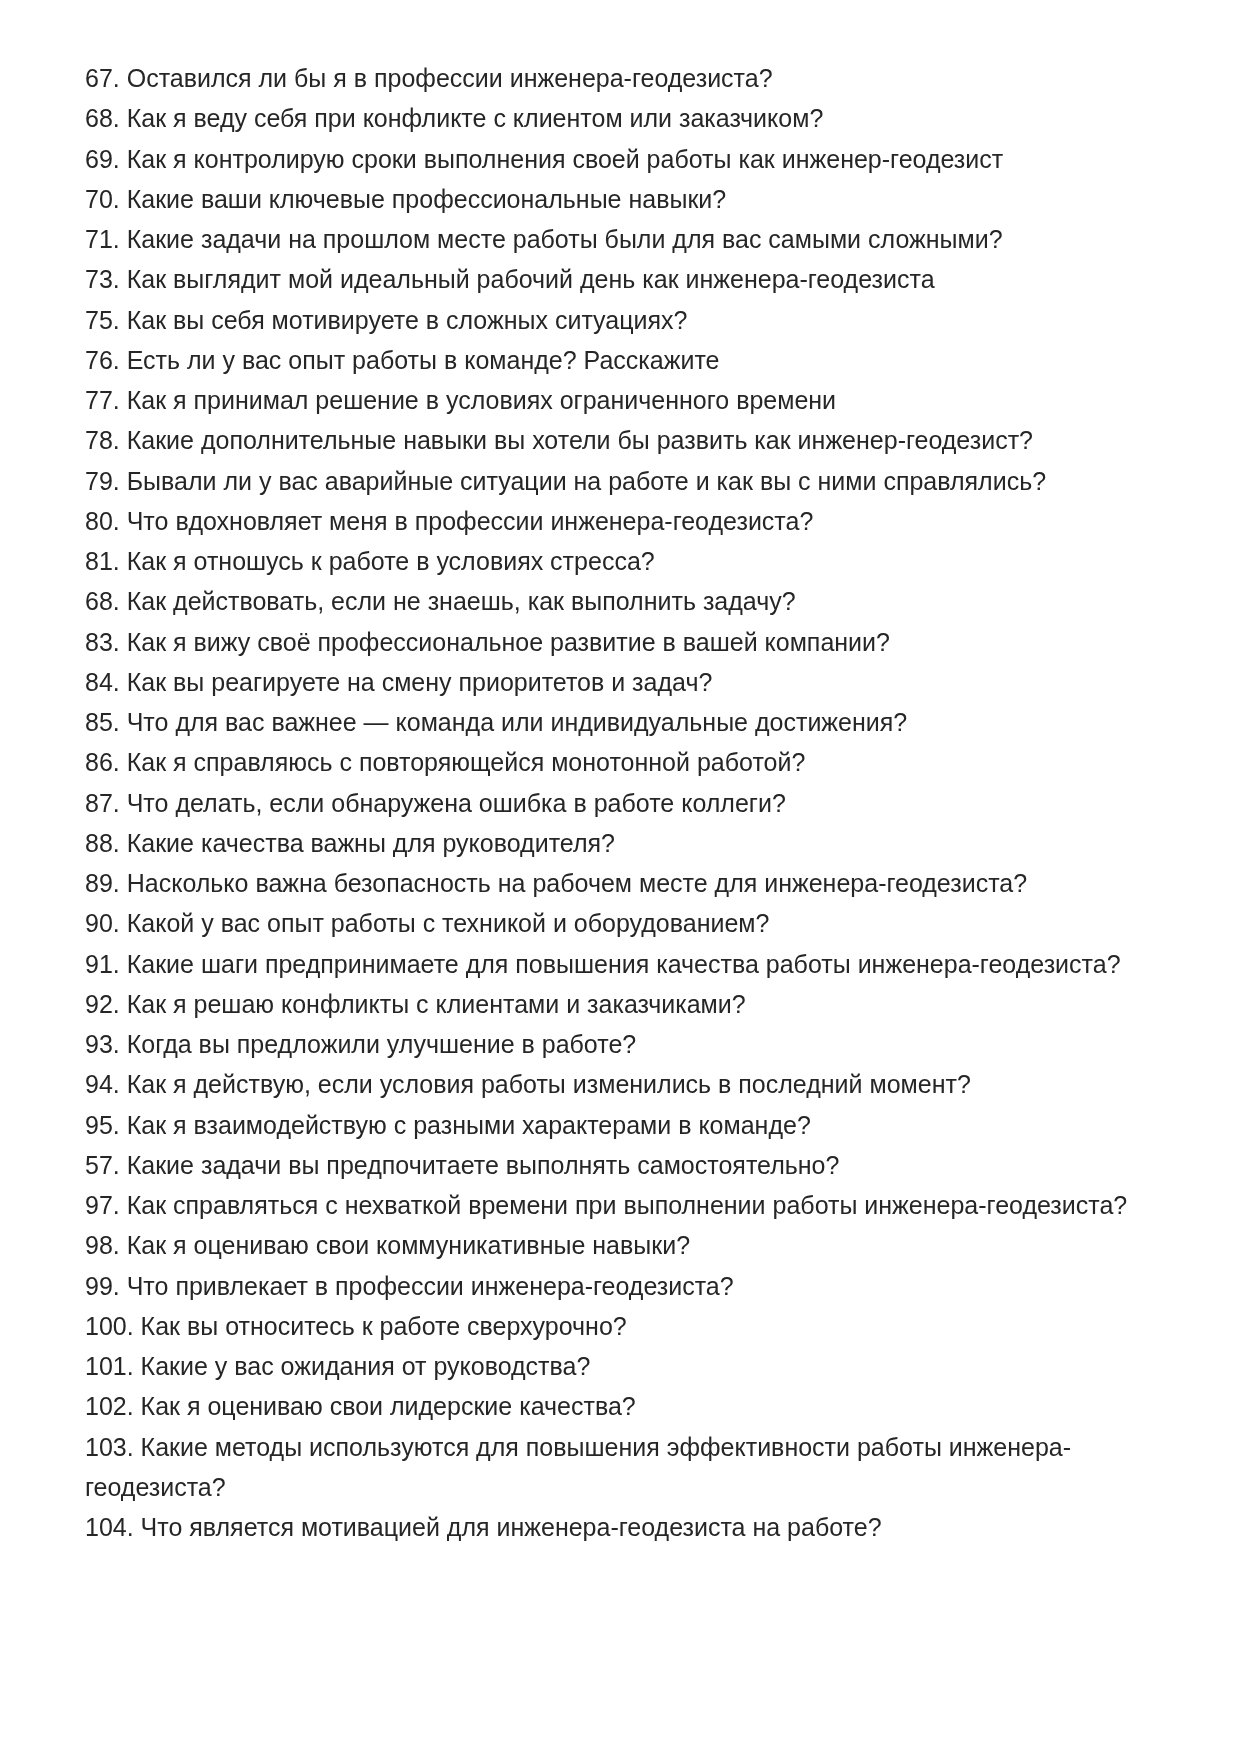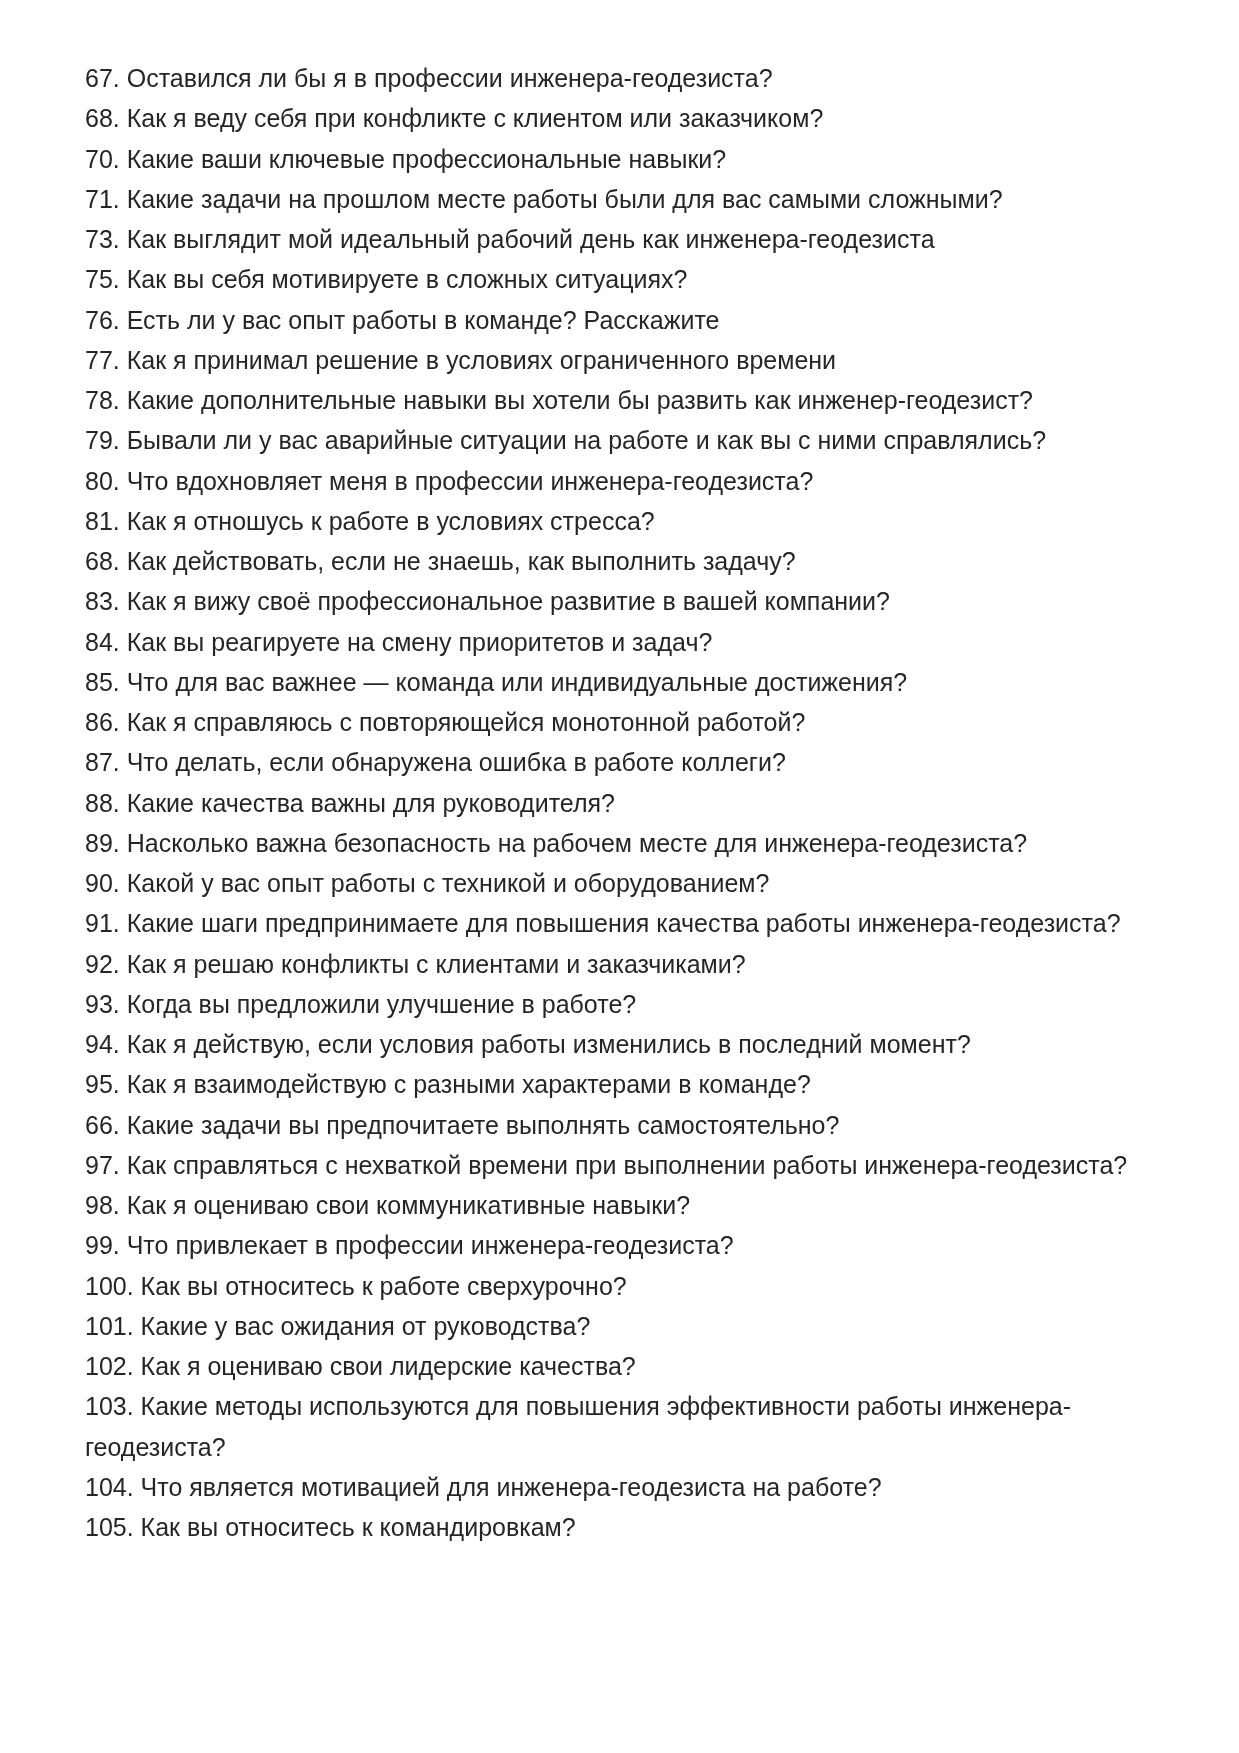--- a/index.html
+++ b/index.html
@@ -26,20 +26,21 @@
     letter-spacing: 0;
   }
 </style>
 </head>
 <body>
 
 <main class="page">
   <div class="questions">
       <p class="question">67. Оставился ли бы я в профессии инженера-геодезиста?</p>
       <p class="question">68. Как я веду себя при конфликте с клиентом или заказчиком?</p>
+      <p class="question">69. Как я контролирую сроки выполнения своей работы как инженер-геодезист</p>
       <p class="question">70. Какие ваши ключевые профессиональные навыки?</p>
       <p class="question">71. Какие задачи на прошлом месте работы были для вас самыми сложными?</p>
       <p class="question">73. Как выглядит мой идеальный рабочий день как инженера-геодезиста</p>
       <p class="question">75. Как вы себя мотивируете в сложных ситуациях?</p>
       <p class="question">76. Есть ли у вас опыт работы в команде? Расскажите</p>
       <p class="question">77. Как я принимал решение в условиях ограниченного времени</p>
       <p class="question">78. Какие дополнительные навыки вы хотели бы развить как инженер-геодезист?</p>
       <p class="question">79. Бывали ли у вас аварийные ситуации на работе и как вы с ними справлялись?</p>
       <p class="question">80. Что вдохновляет меня в профессии инженера-геодезиста?</p>
       <p class="question">81. Как я отношусь к работе в условиях стресса?</p>
@@ -50,24 +51,23 @@
       <p class="question">86. Как я справляюсь с повторяющейся монотонной работой?</p>
       <p class="question">87. Что делать, если обнаружена ошибка в работе коллеги?</p>
       <p class="question">88. Какие качества важны для руководителя?</p>
       <p class="question">89. Насколько важна безопасность на рабочем месте для инженера-геодезиста?</p>
       <p class="question">90. Какой у вас опыт работы с техникой и оборудованием?</p>
       <p class="question">91. Какие шаги предпринимаете для повышения качества работы инженера-геодезиста?</p>
       <p class="question">92. Как я решаю конфликты с клиентами и заказчиками?</p>
       <p class="question">93. Когда вы предложили улучшение в работе?</p>
       <p class="question">94. Как я действую, если условия работы изменились в последний момент?</p>
       <p class="question">95. Как я взаимодействую с разными характерами в команде?</p>
-      <p class="question">66. Какие задачи вы предпочитаете выполнять самостоятельно?</p>
+      <p class="question">57. Какие задачи вы предпочитаете выполнять самостоятельно?</p>
       <p class="question">97. Как справляться с нехваткой времени при выполнении работы инженера-геодезиста?</p>
       <p class="question">98. Как я оцениваю свои коммуникативные навыки?</p>
       <p class="question">99. Что привлекает в профессии инженера-геодезиста?</p>
       <p class="question">100. Как вы относитесь к работе сверхурочно?</p>
       <p class="question">101. Какие у вас ожидания от руководства?</p>
       <p class="question">102. Как я оцениваю свои лидерские качества?</p>
       <p class="question">103. Какие методы используются для повышения эффективности работы инженера-геодезиста?</p>
       <p class="question">104. Что является мотивацией для инженера-геодезиста на работе?</p>
-      <p class="question">105. Как вы относитесь к командировкам?</p>
     </div>
 </main>
 
 </body></html>

